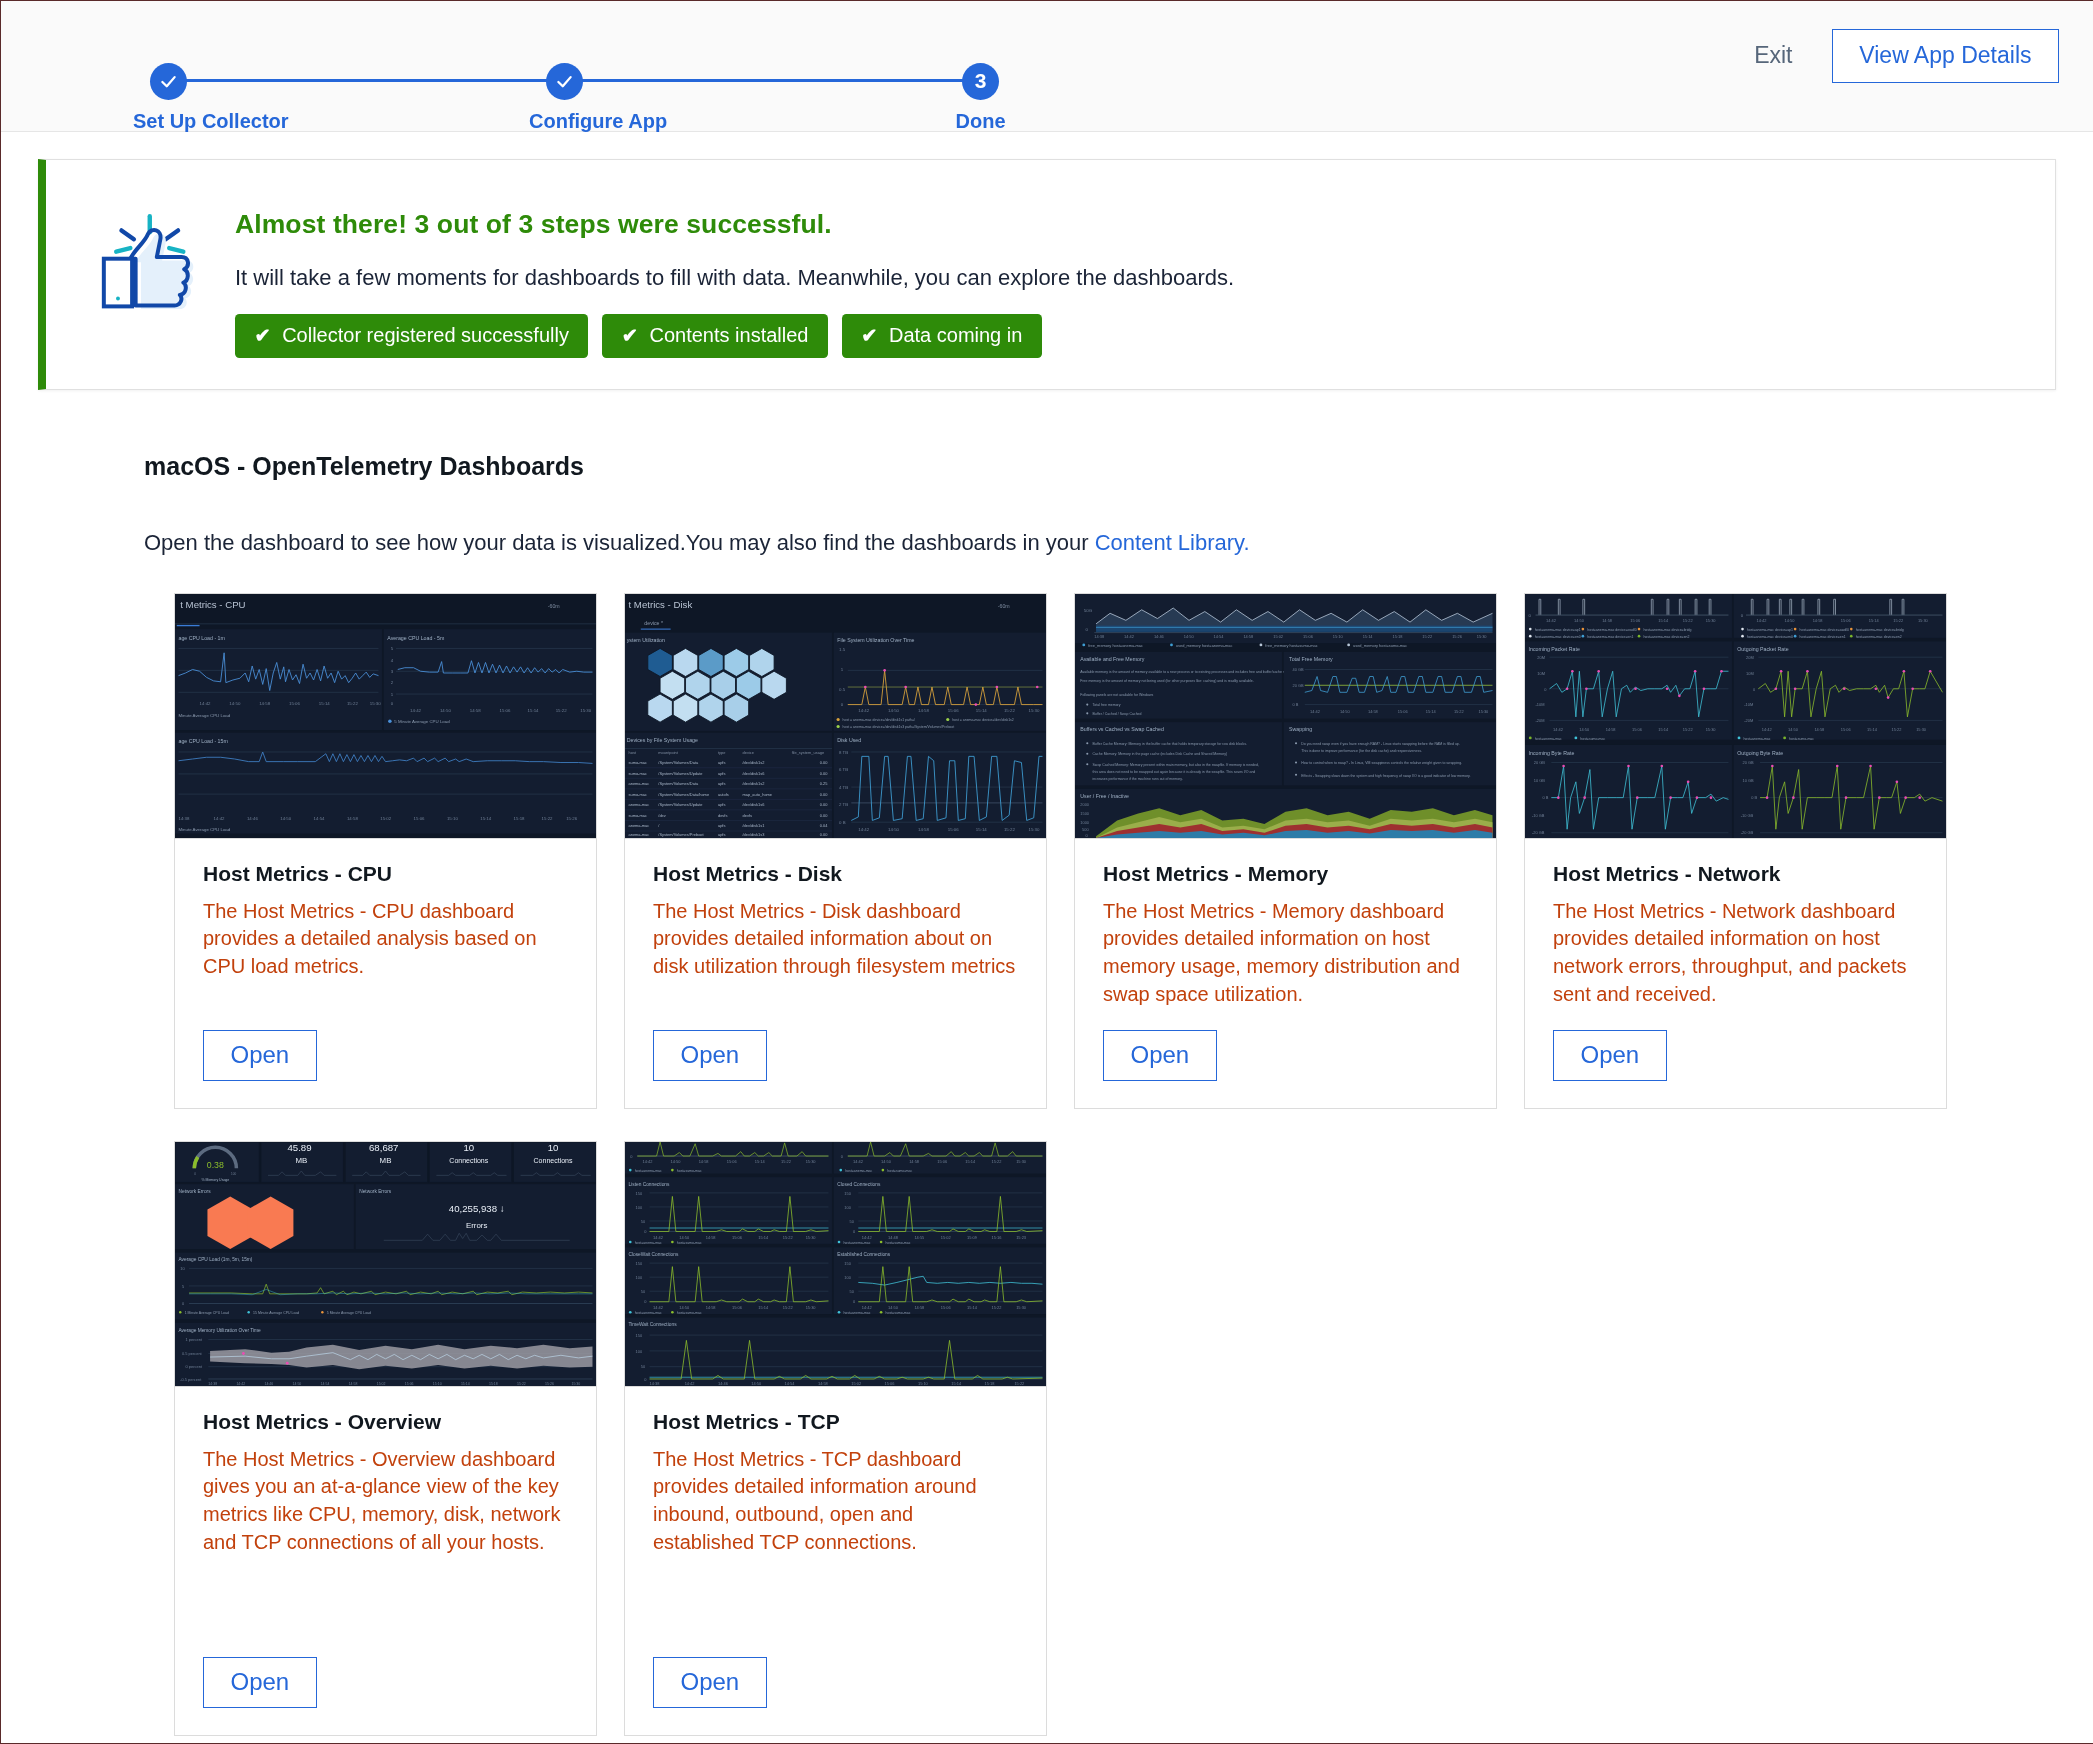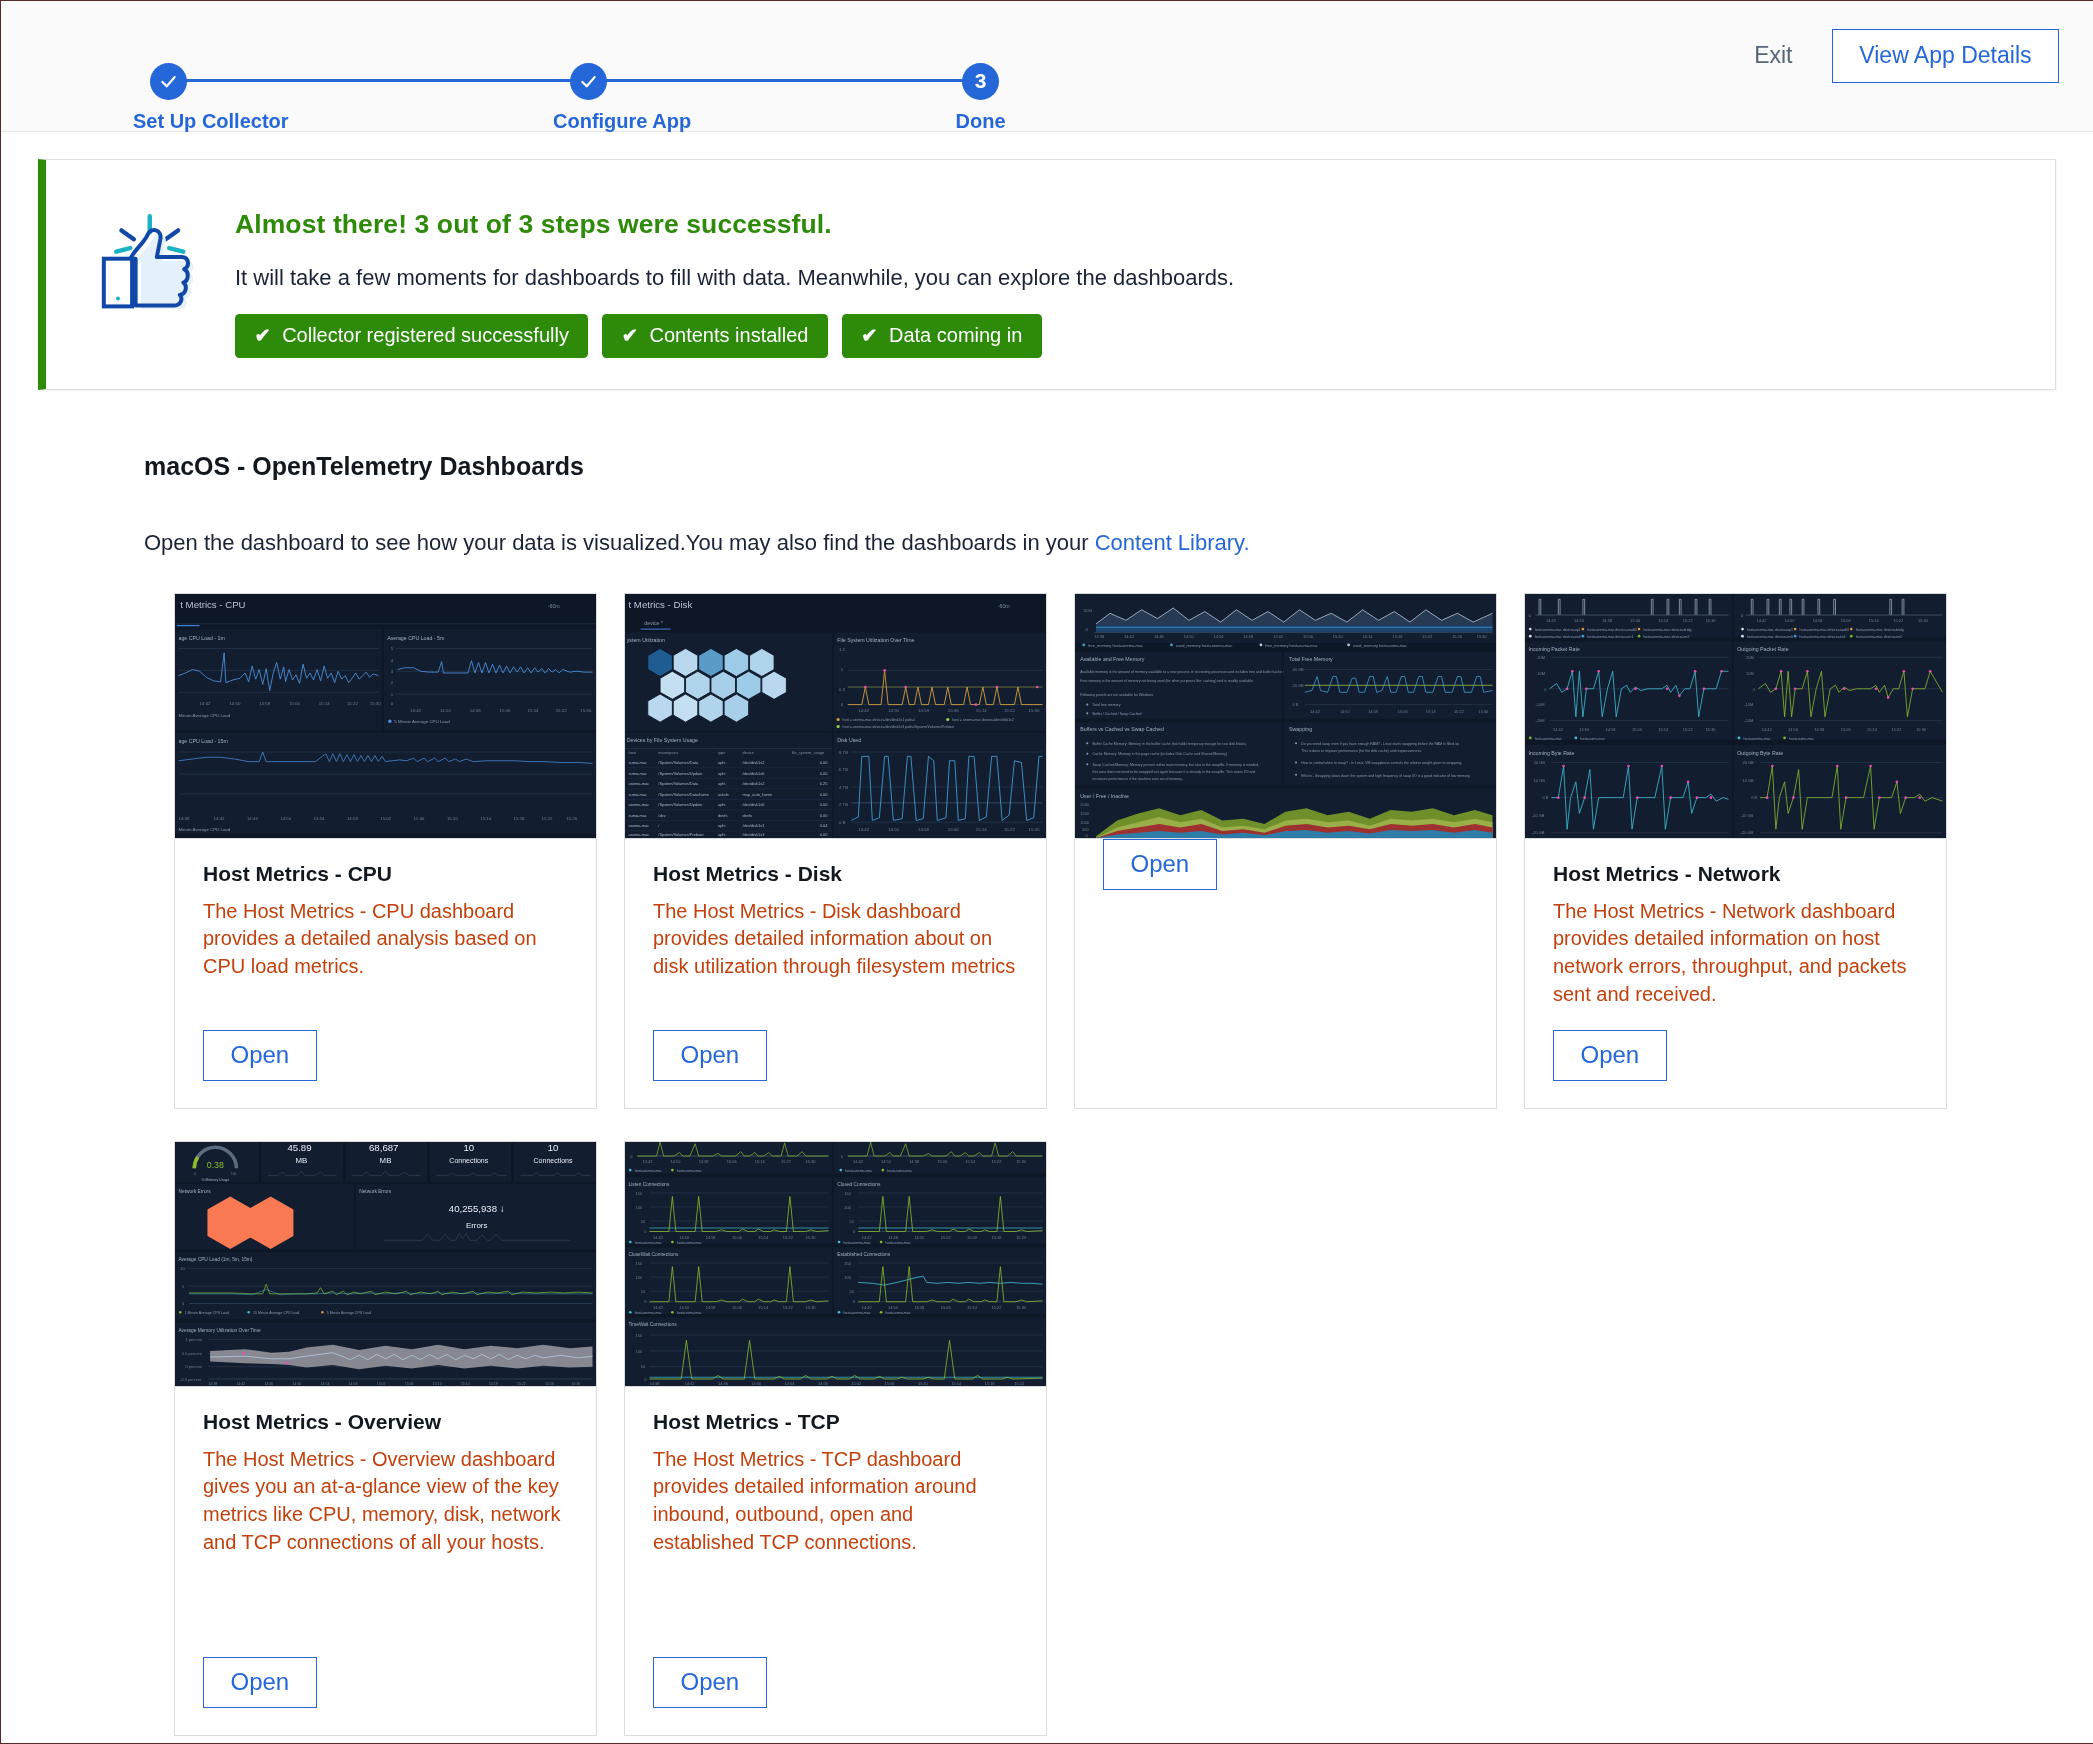--- a/index.html
+++ b/index.html
@@ -204,21 +204,21 @@
 
       <div class="step" style="left:0px;">
         <div class="step-circle">
           <svg width="21" height="21" viewBox="0 0 24 24">
               <path d="M5 12.5 L10 17.5 L19 7" fill="none" stroke="#ffffff" stroke-width="2.6" stroke-linecap="round" stroke-linejoin="round"></path>
             </svg>
         </div>
         <div class="step-label">Set Up Collector</div>
       </div>
 
-      <div class="step" style="left:420px;">
+      <div class="step" style="left:396px;">
         <div class="step-circle">
           <svg width="21" height="21" viewBox="0 0 24 24">
               <path d="M5 12.5 L10 17.5 L19 7" fill="none" stroke="#ffffff" stroke-width="2.6" stroke-linecap="round" stroke-linejoin="round"></path>
             </svg>
         </div>
         <div class="step-label">Configure App</div>
       </div>
 
       <div class="step" style="left:812px;">
         <div class="step-circle">3</div>
@@ -615,20 +615,24 @@
                 <text x="6" y="262">1000</text>
                 <text x="8" y="270">500</text>
                 <text x="12" y="277">0</text>
               </g>
             <path d="M24,276 L48,258 L72,250 L96,244 L120,252 L144,246 L168,258 L192,256 L216,262 L240,248 L264,244 L288,252 L312,248 L336,256 L360,246 L384,248 L408,244 L432,252 L456,246 L476,252 L476,278 L24,278 Z" fill="#6f8f2a"></path>
             <path d="M24,278 L48,266 L72,260 L96,254 L120,260 L144,256 L168,266 L192,264 L216,268 L240,258 L264,256 L288,260 L312,258 L336,264 L360,256 L384,258 L408,256 L432,260 L456,256 L476,260 L476,278 Z" fill="#9aae4a"></path>
             <path d="M24,278 L48,270 L72,266 L96,262 L120,266 L144,262 L168,270 L192,268 L216,272 L240,264 L264,262 L288,266 L312,264 L336,268 L360,262 L384,264 L408,262 L432,266 L456,262 L476,266 L476,278 Z" fill="#9e3030"></path>
             <path d="M24,278 L48,274 L72,272 L96,270 L120,272 L144,270 L168,274 L192,272 L216,275 L240,270 L264,269 L288,272 L312,270 L336,273 L360,269 L384,270 L408,269 L432,272 L456,269 L476,272 L476,278 Z" fill="#2e7ca8"></path>
           </svg>
         </div>
+        <div class="card-body">
+          <div class="card-title">Host Metrics - Memory</div>
+          <div class="card-desc">The Host Metrics - Memory dashboard provides detailed information on host memory usage, memory distribution and swap space utilization.</div>
+        </div>
         <div class="card-foot">
           <button class="open-btn">Open</button>
         </div>
       </div>
 
       <div class="card row1">
         <div class="thumb">
           <svg viewBox="0 0 480 278" preserveAspectRatio="none">
             <rect width="480" height="278" fill="#0e1726"></rect>
             <rect x="0" y="0" width="236" height="50" fill="#131d30"></rect>

